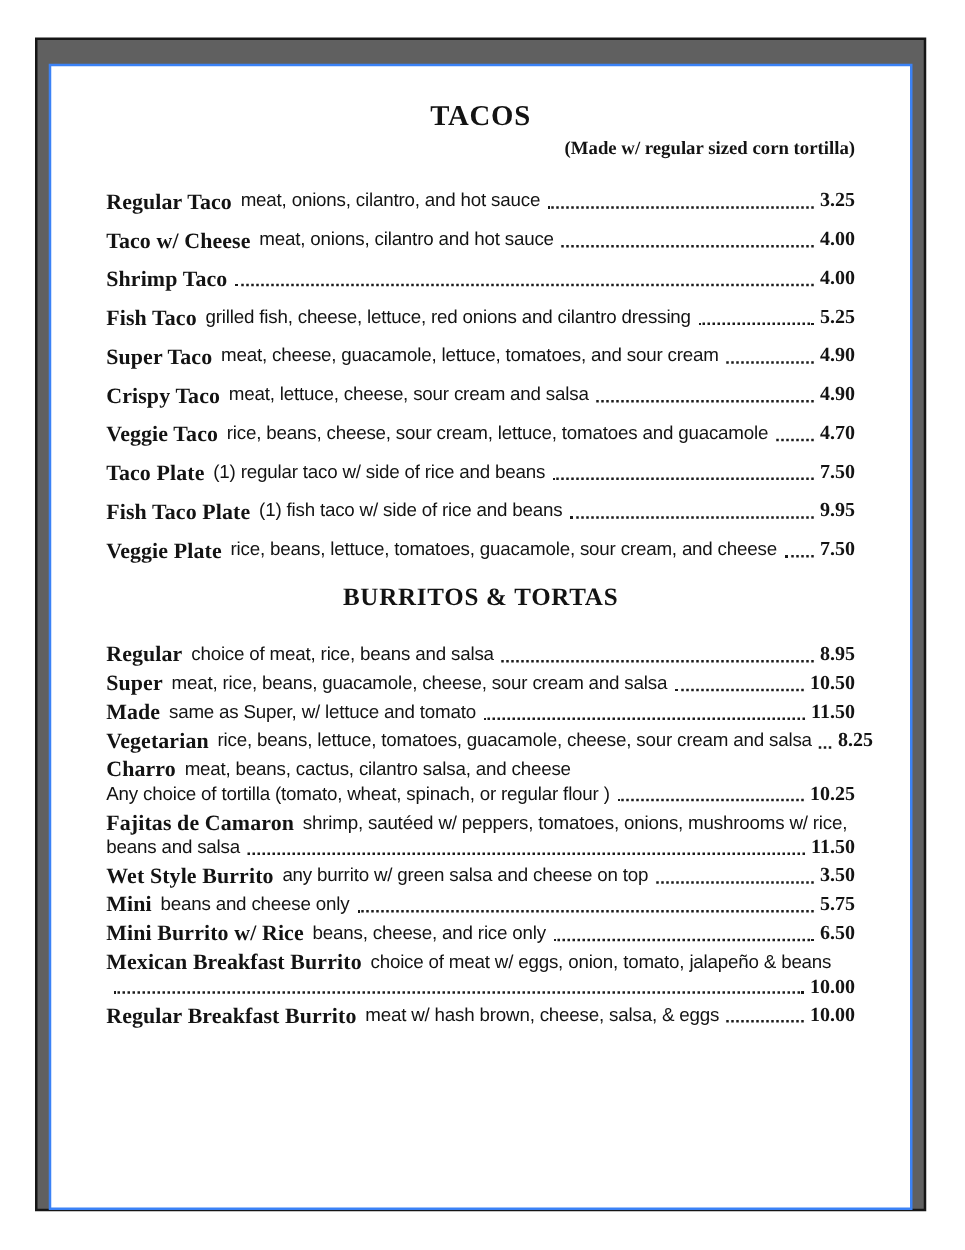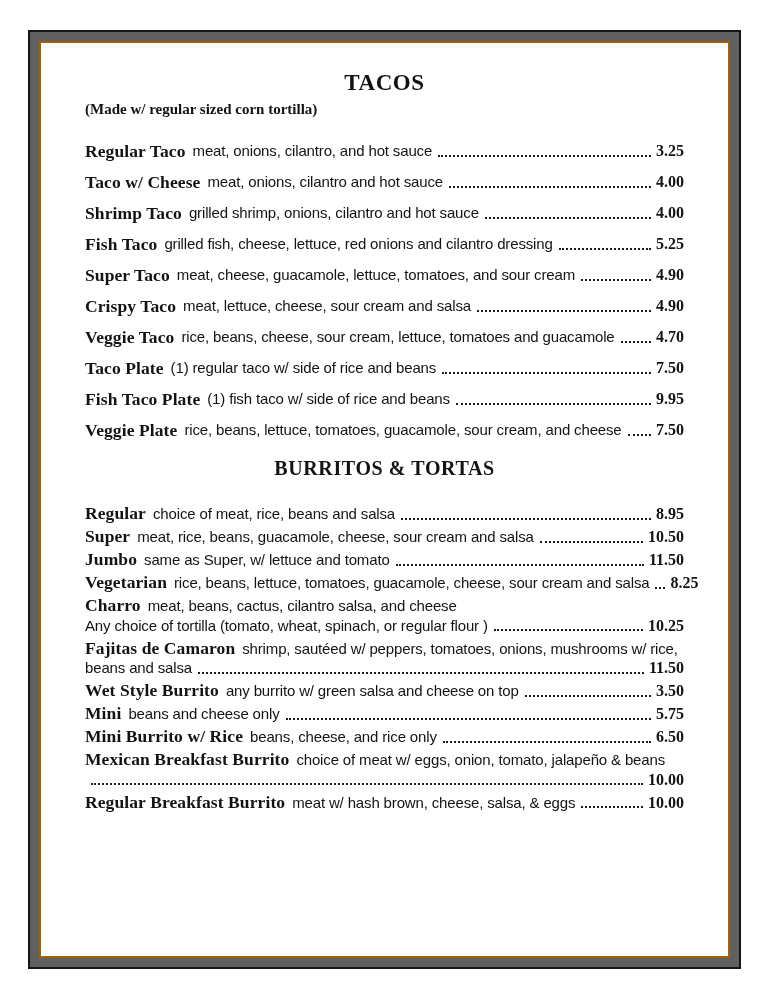--- a/index.html
+++ b/index.html
@@ -13,39 +13,39 @@
   * { box-sizing: border-box; }
 
   .frame {
     position: absolute;
     left: 28px; top: 30px;
     width: 713px; height: 939px;
     background: #161616;
     padding: 2px;
   }
   .frame-gray  { width: 100%; height: 100%; background: #606060; padding: 9px; }
-  .frame-light { width: 100%; height: 100%; background: #a16207; padding: 2px; }
+  .frame-light { width: 100%; height: 100%; background: #3b82f6; padding: 2px; margin-top: 10px; }
   .content {
     width: 100%; height: 100%;
     background: #ffffff;
     padding: 26px 44px 0 44px;
     overflow: hidden;
   }
 
   .section .sec-title {
     margin: 0;
     text-align: center;
     font-weight: bold;
     font-size: 23px;
     letter-spacing: 0.6px;
     line-height: 28px;
     font-family: "Liberation Serif", serif;
   }
   .sec-subtitle {
-    text-align: left;
+    text-align: right;
     font-weight: bold;
     font-size: 15px;
     line-height: 19px;
     margin-top: 3px;
   }
 
   .tacos .items { margin-top: 22px; }
   .tacos .row { margin-bottom: 11px; }
   .tacos .line { line-height: 20px; }
 
@@ -107,21 +107,20 @@
       <span class="idesc">meat, onions, cilantro and hot sauce</span>
       <span class="leader"></span>
       <span class="iprice">4.00</span>
     </div>
 
   </div>
 
   <div class="row">
     <div class="line line1">
       <span class="iname">Shrimp Taco</span>
-      <span class="idesc">grilled shrimp, onions, cilantro and hot sauce</span>
       <span class="leader"></span>
       <span class="iprice">4.00</span>
     </div>
 
   </div>
 
   <div class="row">
     <div class="line line1">
       <span class="iname">Fish Taco</span>
       <span class="idesc">grilled fish, cheese, lettuce, red onions and cilantro dressing</span>
@@ -212,21 +211,21 @@
       <span class="iname">Super</span>
       <span class="idesc">meat, rice, beans, guacamole, cheese, sour cream and salsa</span>
       <span class="leader"></span>
       <span class="iprice">10.50</span>
     </div>
 
   </div>
 
   <div class="row">
     <div class="line line1">
-      <span class="iname">Jumbo</span>
+      <span class="iname">Made</span>
       <span class="idesc">same as Super, w/ lettuce and tomato</span>
       <span class="leader"></span>
       <span class="iprice">11.50</span>
     </div>
 
   </div>
 
   <div class="row">
     <div class="line line1">
       <span class="iname">Vegetarian</span>

